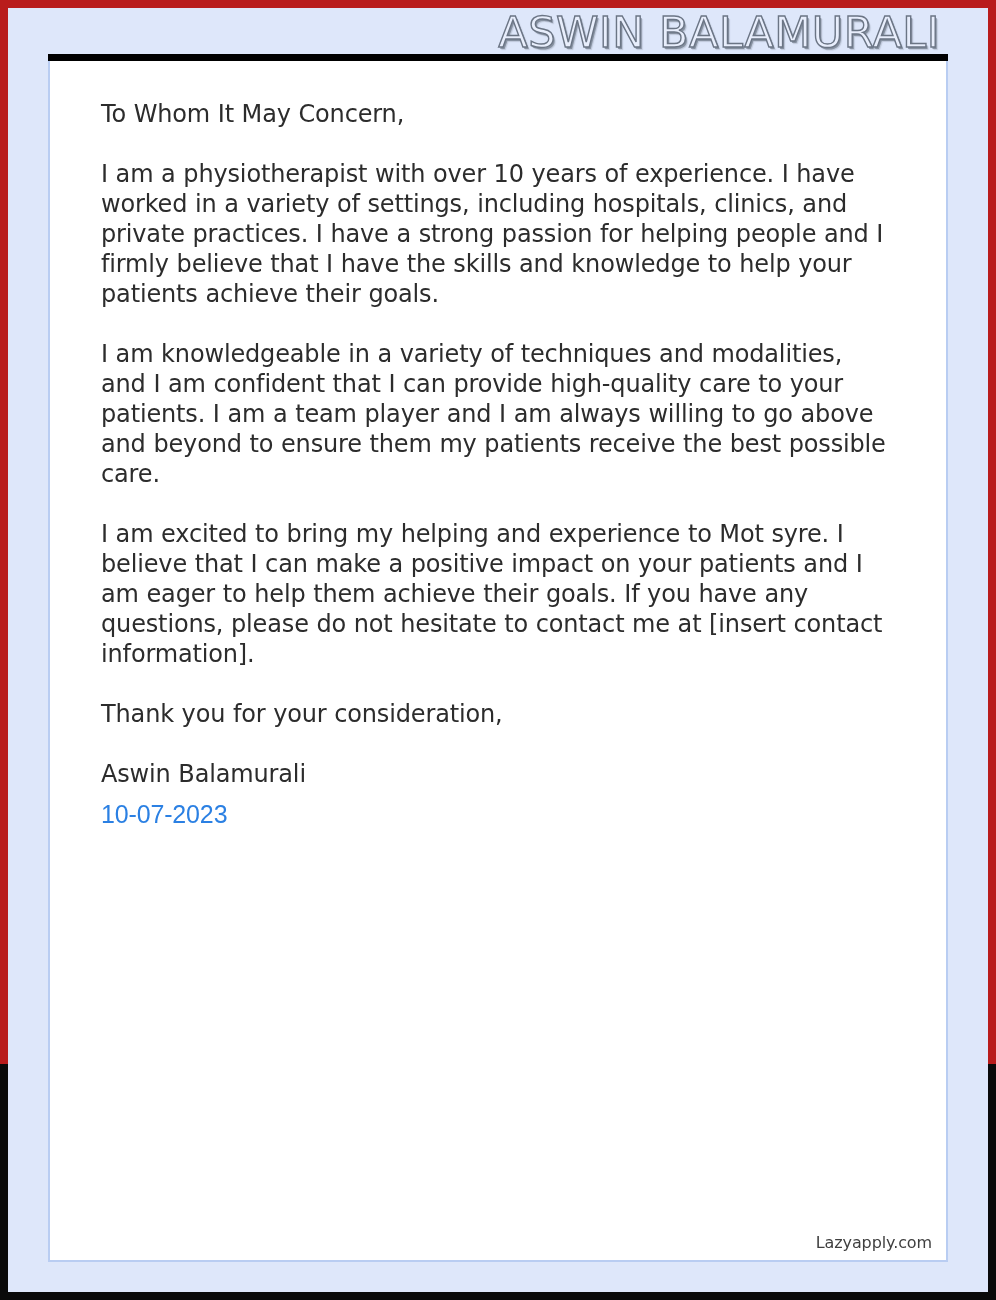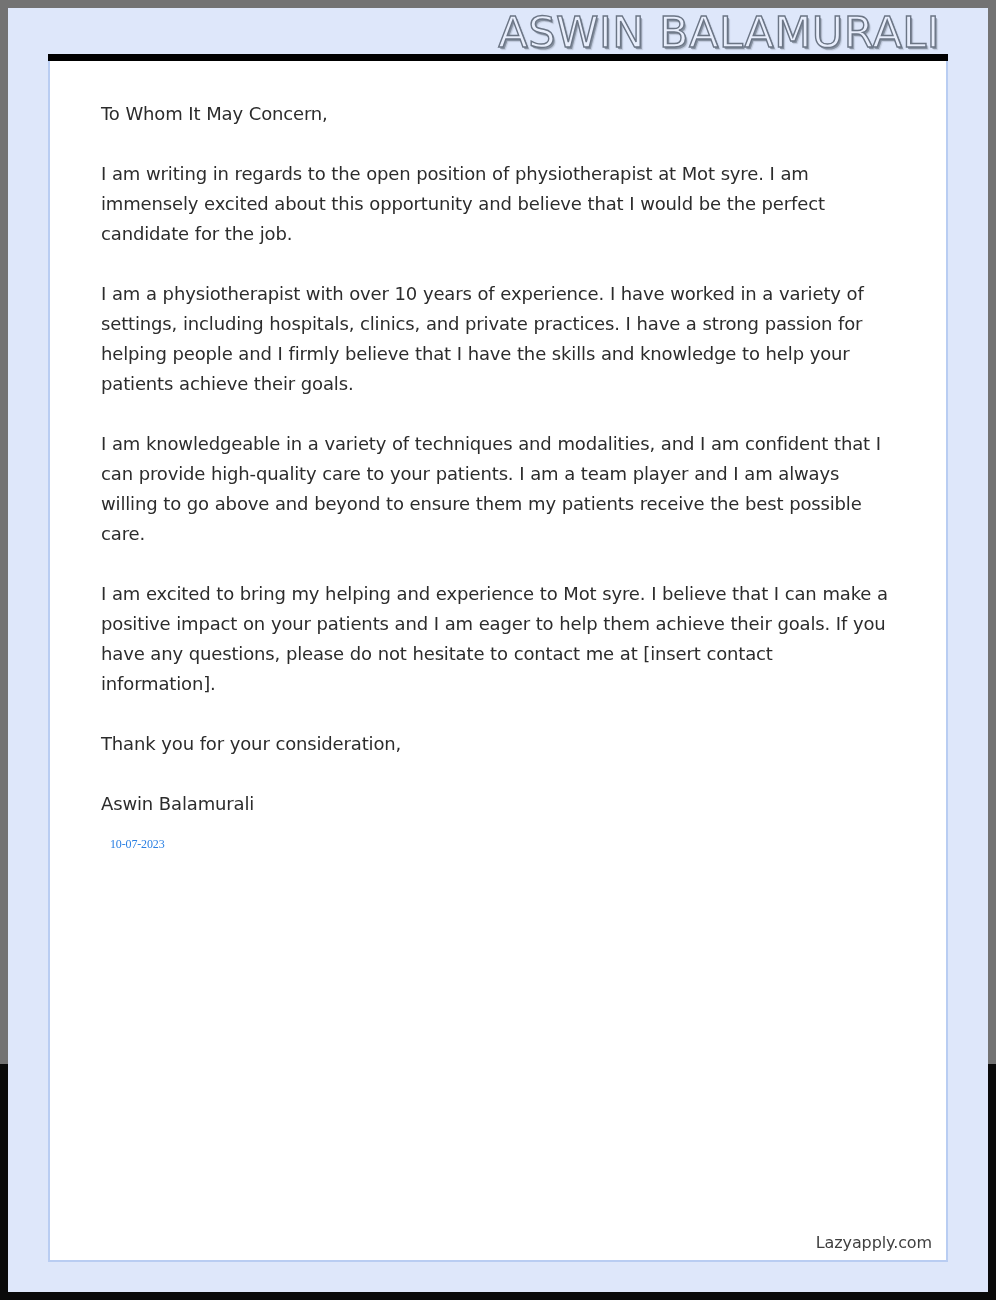--- a/index.html
+++ b/index.html
@@ -14,21 +14,21 @@
     font-family: "DejaVu Sans", sans-serif;
   }
 
   
   .page-frame {
     position: absolute;
     left: 0;
     top: 0;
     width: 996px;
     height: 1064px;
-    background: #737373;
+    background: #b91c1c;
     box-sizing: border-box;
   }
 
   
   .mat {
     position: absolute;
     left: 8px;
     top: 8px;
     width: 980px;
     height: 1284px;
@@ -94,21 +94,21 @@
   .sheet-body {
     position: absolute;
     left: 51px;
     top: 38px;
     width: 790px;
   }
 
   .letter-line,
   .letter-para {
     font-family: "DejaVu Sans", sans-serif;
-    font-size: 18px;
+    font-size: 24px;
     line-height: 30px;
     color: #2c2c2c;
     margin: 0;
     letter-spacing: -0.15px;
     word-spacing: 0.2px;
   }
 
   .letter-para {
     margin-bottom: 30px;
   }
@@ -119,26 +119,26 @@
 
   .signoff {
     margin-bottom: 30px;
   }
 
   .signature-name {
     margin-bottom: 10px;
   }
 
   .letter-date {
-    font-family: Liberation Serif, serif;
-    font-size: 12px;
+    font-family: Liberation Sans, sans-serif;
+    font-size: 25px;
     line-height: 30px;
     color: #2b80e3;
     letter-spacing: -0.15px;
-    margin: 9px;
+    margin: 0;
   }
 
   
   .sheet-footer {
     position: absolute;
     right: 14px;
     bottom: 8px;
     font-family: "DejaVu Sans", sans-serif;
     font-size: 16px;
     line-height: 18px;
@@ -157,21 +157,20 @@
     <div class="header-name">ASWIN BALAMURALI</div>
   </div>
 
   <div class="header-rule"></div>
 
   <div class="sheet">
     <div class="sheet-body">
 
       <p class="letter-line salutation">To Whom It May Concern,</p>
 
-      <p class="letter-para">I am writing in regards to the open position of physiotherapist at Mot syre. I am immensely excited about this opportunity and believe that I would be the perfect candidate for the job.</p>
 
       <p class="letter-para">I am a physiotherapist with over 10 years of experience. I have worked in a variety of settings, including hospitals, clinics, and private practices. I have a strong passion for helping people and I firmly believe that I have the skills and knowledge to help your patients achieve their goals.</p>
 
       <p class="letter-para">I am knowledgeable in a variety of techniques and modalities, and I am confident that I can provide high-quality care to your patients. I am a team player and I am always willing to go above and beyond to ensure them my patients receive the best possible care.</p>
 
       <p class="letter-para">I am excited to bring my helping and experience to Mot syre. I believe that I can make a positive impact on your patients and I am eager to help them achieve their goals. If you have any questions, please do not hesitate to contact me at [insert contact information].</p>
 
       <p class="letter-line signoff">Thank you for your consideration,</p>
 
       <p class="letter-line signature-name">Aswin Balamurali</p>

